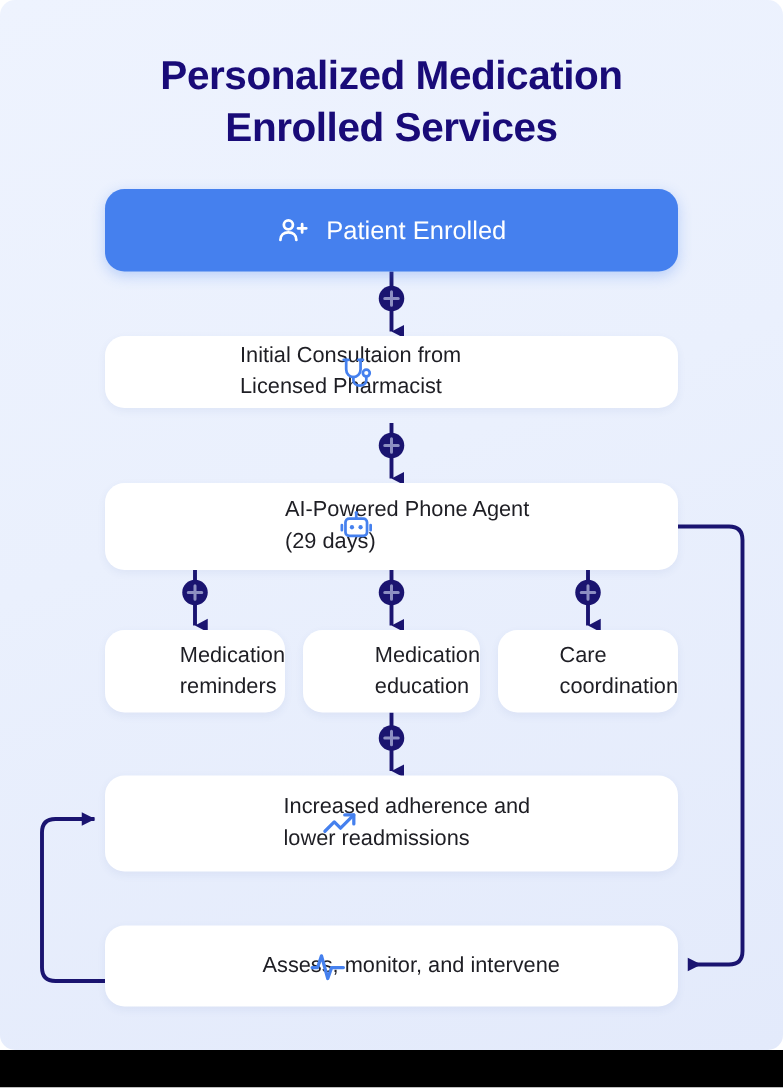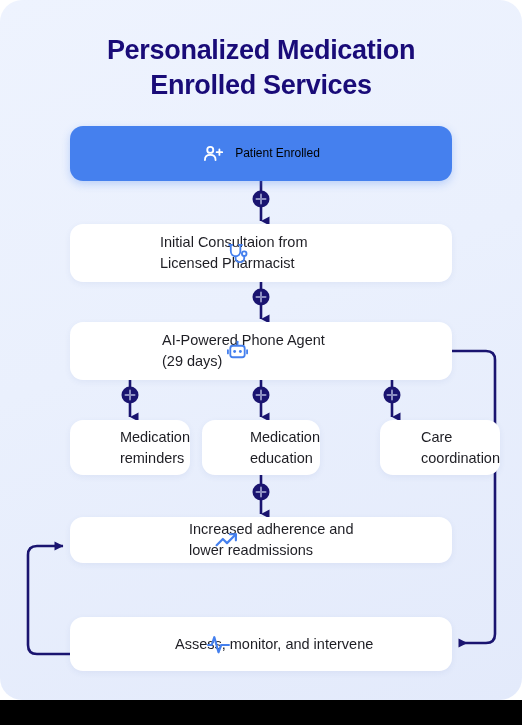--- a/index.html
+++ b/index.html
@@ -17,21 +17,21 @@
     position: relative;
     width: 522px;
     height: 725px;
   }
   .frame {
     position: absolute;
     left: 0;
     top: 0;
     width: 522px;
     height: 700px;
-    border-radius: 22px;
+    border-radius: 10px;
     background: linear-gradient(160deg, #eef3fe 0%, #eaf0fd 45%, #e3eafb 100%);
     overflow: hidden;
   }
   .noise-strip {
     position: absolute;
     left: 0;
     top: 700px;
     width: 522px;
     height: 25px;
     background: #000000;
@@ -76,40 +76,40 @@
     align-items: center;
     justify-content: center;
   }
   .node-label {
     font-size: 14.5px;
     line-height: 21px;
     color: #1e1e24;
     white-space: pre-line;
   }
   .node.primary .node-label {
-    color: #000000;
-    font-size: 12px;
+    color: #ffffff;
+    font-size: 17px;
   }
   .node.plain {
     justify-content: flex-end;
   }
   .node.plain .node-label {
     padding-left: 0;
   }
   
   #n-enrolled   { left: 70px;  top: 126px; width: 382px; height: 55px; }
   #n-enrolled .node-icon { margin-right: 11px; }
-  #n-consult    { left: 70px;  top: 224px; width: 382px; height: 58px; padding-left: 90px; }
+  #n-consult    { left: 70px;  top: 224px; width: 382px; height: 48px; padding-left: 90px; }
   #n-consult .node-icon { position: absolute; left: 156px; }
-  #n-agent      { left: 70px;  top: 322px; width: 382px; height: 58px; padding-left: 92px; }
+  #n-agent      { left: 70px;  top: 322px; width: 382px; height: 58px; padding-left: 120px; }
   #n-agent .node-icon { position: absolute; left: 156px; }
   #n-rem        { left: 70px;  top: 420px; width: 120px; height: 55px; padding-left: 19px; }
   #n-edu        { left: 202px; top: 420px; width: 118px; height: 55px; padding-left: 19px; }
-  #n-care       { left: 332px; top: 420px; width: 120px; height: 55px; padding-left: 19px; margin-left: 48px; }
-  #n-adh        { left: 70px;  top: 517px; width: 382px; height: 46px; padding-left: 119px; }
+  #n-care       { left: 332px; top: 420px; width: 120px; height: 55px; padding-left: 19px; }
+  #n-adh        { left: 70px;  top: 517px; width: 382px; height: 64px; padding-left: 119px; }
   #n-adh .node-icon { position: absolute; left: 144px; }
   #n-assess     { left: 70px;  top: 617px; width: 382px; height: 54px; padding-left: 105px; }
   #n-assess .node-icon { position: absolute; left: 136px; }
 </style>
 </head>
 <body>
 
 <div id="root">
 
   <div class="frame">

